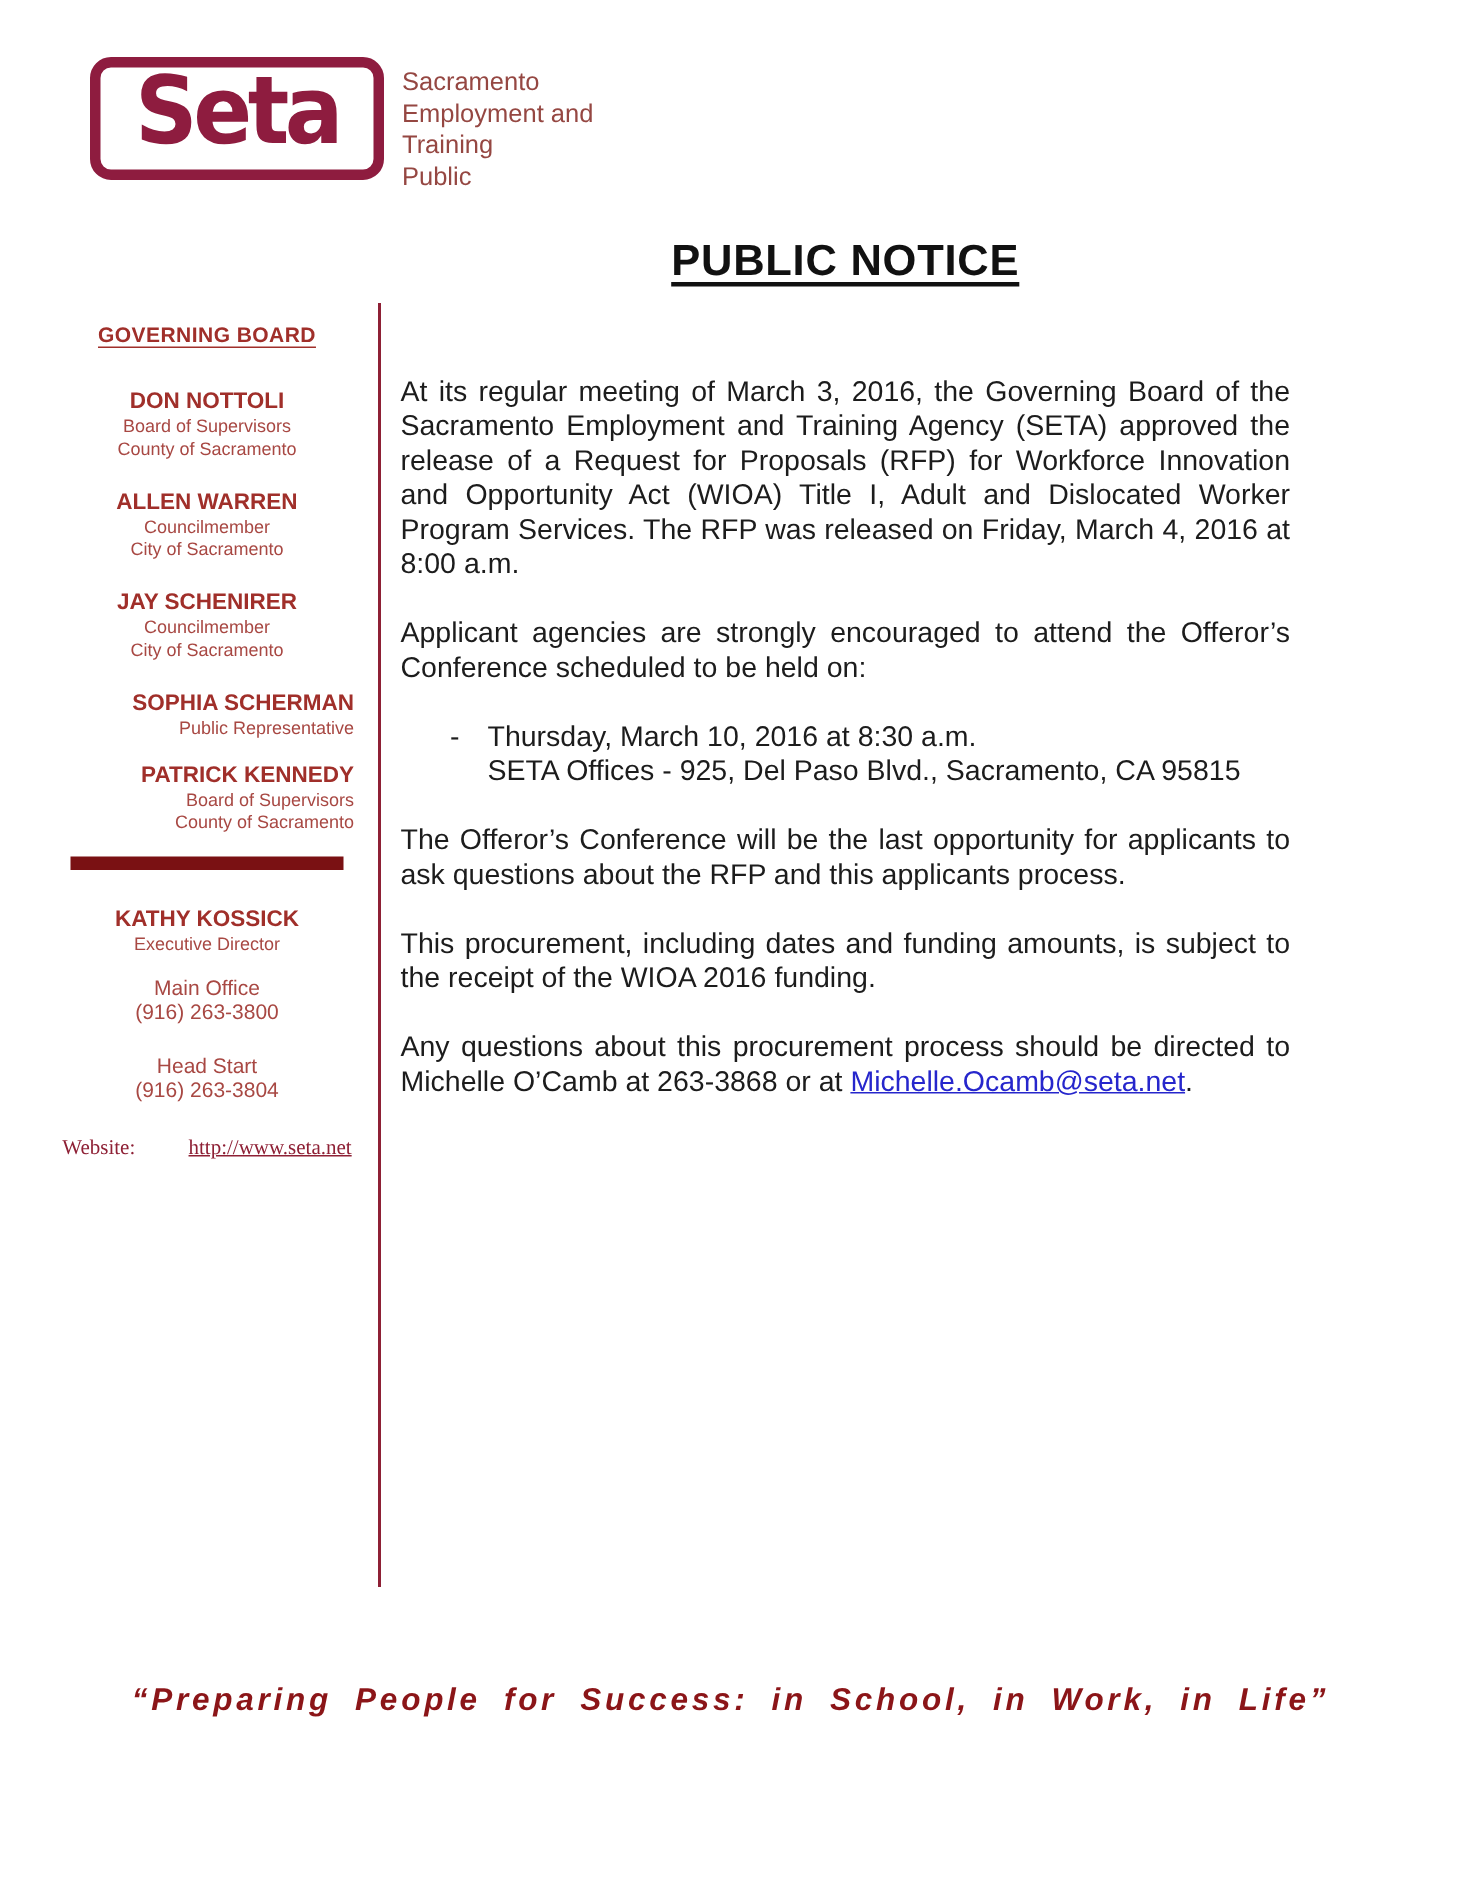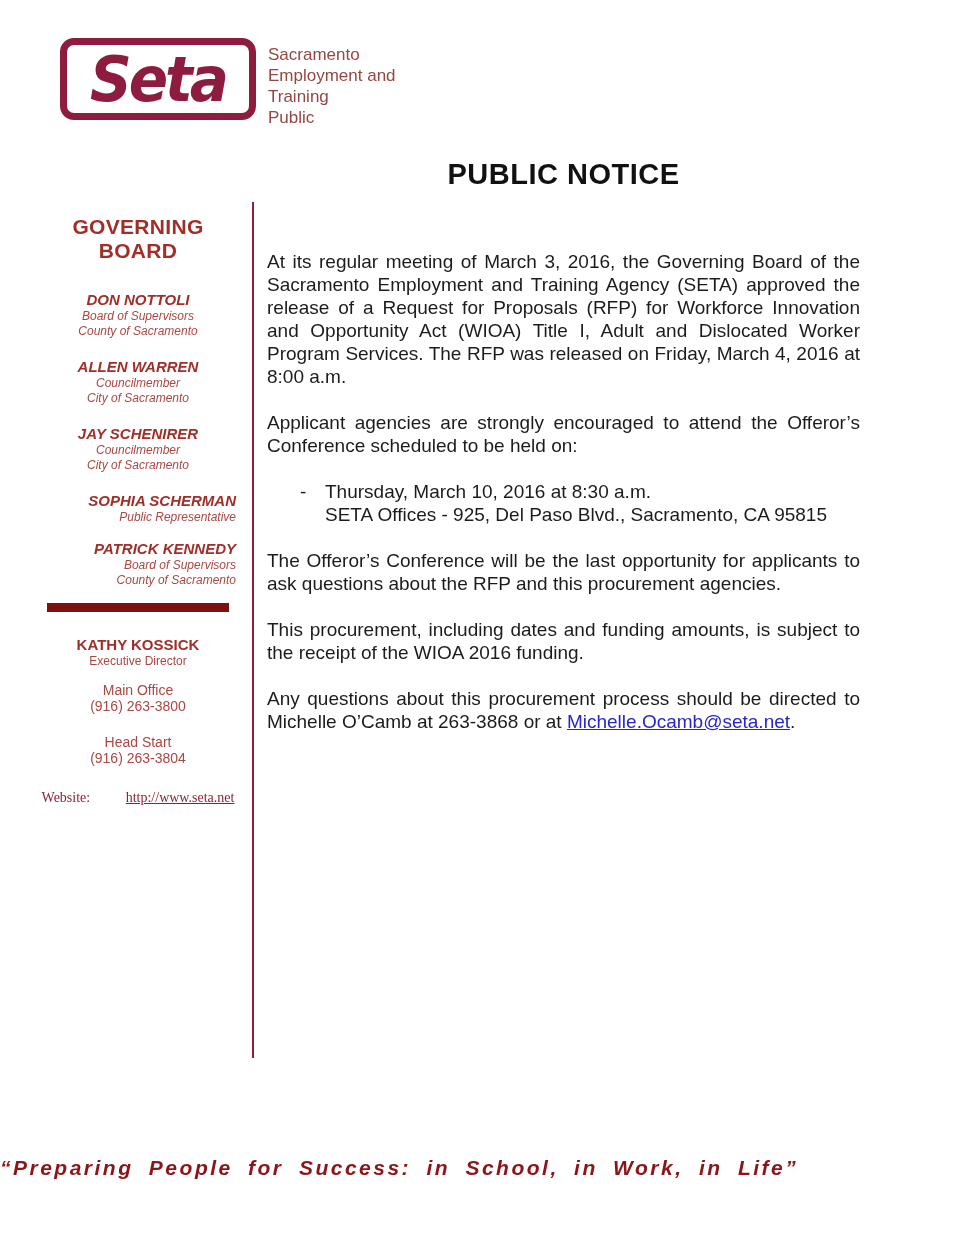--- a/index.html
+++ b/index.html
@@ -13,21 +13,21 @@
     overflow: hidden;
   }
 
   
   .logo-box {
     position: absolute;
     left: 60px; top: 38px;
     width: 182px; height: 68px;
     border: 7px solid var(--maroon_logo);
     border-radius: 14px;
-    display: flex; align-items: center; justify-content: center; font-style: italic;
+    display: flex; justify-content: center;
   }
   .logo-text {
     color: var(--maroon_logo);
     font-weight: bold;
     font-size: 58px;
     line-height: 1;
     letter-spacing: -3px;
     transform: scaleY(1.08);
     font-family: "DejaVu Sans", sans-serif;
   }
@@ -41,42 +41,44 @@
 
   
   .doc-title {
     position: absolute;
     left: 267px; top: 158px;
     width: 593px;
     text-align: center;
     font-size: 29px;
     font-weight: bold;
     color: #111111;
+    text-decoration: underline;
     text-decoration-thickness: 3px;
     text-underline-offset: 5px;
     letter-spacing: 0.5px;
   }
 
   
   .sidebar {
     position: absolute;
     left: 40px; top: 215px;
     width: 196px;
     text-align: center;
     color: var(--sidebar_red);
   }
   .sidebar-heading {
-    font-size: 21px;
+    font-size: 14px;
     font-weight: bold;
     color: var(--sidebar_red);
+    text-decoration: underline;
     text-underline-offset: 3px;
     margin-bottom: 28px;
     letter-spacing: 0.3px;
   }
-  .member { margin-bottom: 19px; font-style: italic; }
+  .member { margin-bottom: 19px; }
   .member-name {
     font-size: 15px;
     font-weight: bold;
     line-height: 18px;
     color: var(--sidebar_red);
   }
   .member-sub {
     font-size: 12px;
     line-height: 15px;
     color: var(--sidebar_sub);
@@ -128,23 +130,23 @@
     display: flex;
     padding-left: 33px;
     margin: 0 0 23px 0;
   }
   .bullet .dash { width: 25px; flex: 0 0 25px; }
   .bullet .bullet-lines { flex: 1; }
 
   
   .footer {
     position: absolute;
-    left: 0; top: 1156px;
+    left: 0; top: 1122px;
     width: 974px;
-    text-align: left;
+    text-align: center;
     font-size: 21px;
     font-weight: bold;
     font-style: italic;
     letter-spacing: 2.5px;
     word-spacing: 7px;
     color: var(--footer_red);
   }
 </style>
 </head>
 <body>
@@ -221,21 +223,21 @@
     <p>Applicant agencies are strongly encouraged to attend the Offeror’s Conference scheduled to be held on:</p>
 
     <div class="bullet">
       <span class="dash">-</span>
       <span class="bullet-lines">
         <span>Thursday, March 10, 2016 at 8:30 a.m.</span><br>
         <span>SETA Offices - 925, Del Paso Blvd., Sacramento, CA 95815</span>
       </span>
     </div>
 
-    <p>The Offeror’s Conference will be the last opportunity for applicants to ask questions about the RFP and this procurement agencies.</p>
+    <p>The Offeror’s Conference will be the last opportunity for applicants to ask questions about the RFP and this applicants process.</p>
 
     <p>This procurement, including dates and funding amounts, is subject to the receipt of the WIOA 2016 funding.</p>
 
     <p><span>Any questions about this procurement process should be directed to Michelle O’Camb at 263-3868 or at </span><a href="#">Michelle.Ocamb@seta.net</a><span>.</span></p>
   </div>
 
   <div class="footer">“Preparing People for Success: in School, in Work, in Life”</div>
 
 </div>
 

